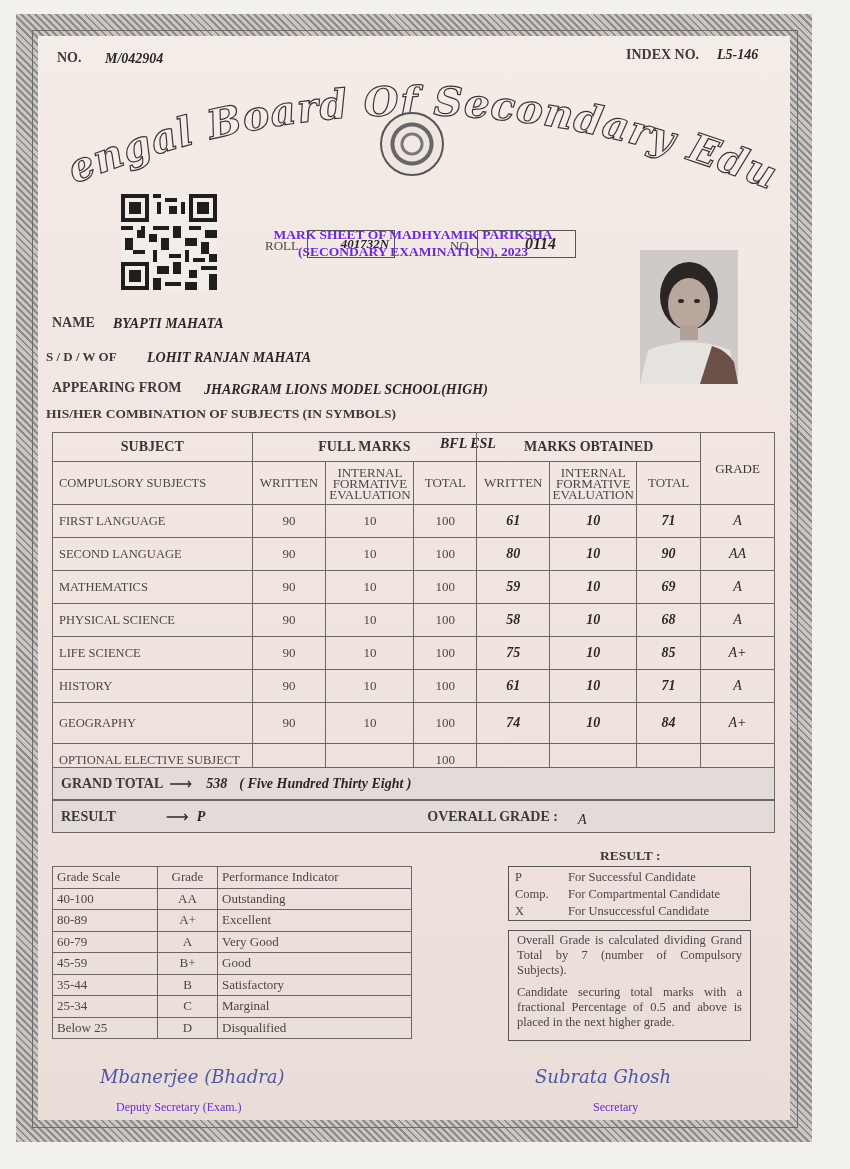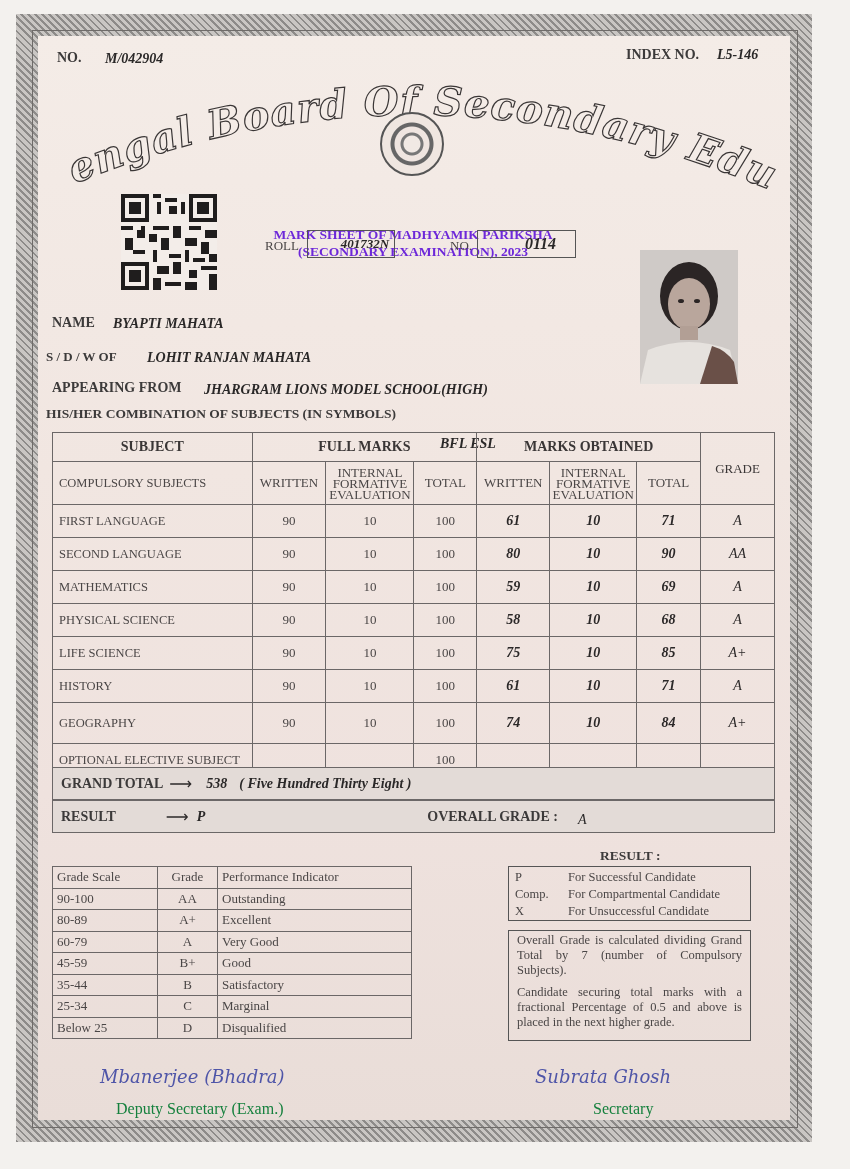--- a/index.html
+++ b/index.html
@@ -27,21 +27,21 @@
   .sub{font-size:12px;line-height:11px;}
   .gband{position:absolute;left:52px;width:723px;height:33px;background:#e3dbd7;border:1px solid #6b6767;box-sizing:border-box;display:flex;align-items:center;}
   .scale{position:absolute;left:52px;top:866px;width:360px;}
   .scale td{border:1px solid #6b6767;font-size:13px;color:#4a4646;height:20.5px;padding:0 4px;}
   .legend{position:absolute;left:508px;top:866px;width:243px;height:55px;border:1.5px solid #555;box-sizing:border-box;font-size:12.5px;color:#4a4646;padding:2px 6px;}
   .legend .row{display:flex;line-height:17px;}
   .legend .k{width:53px;}
   .note{position:absolute;left:508px;top:930px;width:243px;height:111px;border:1.5px solid #555;box-sizing:border-box;font-size:12.5px;color:#4a4646;padding:2px 8px;text-align:justify;line-height:15px;}
   .note p{margin:0 0 7px 0;}
   .sig{position:absolute;font-family:"DejaVu Serif",serif;font-style:italic;color:#4f55a8;font-size:18px;}
-  .sigl{position:absolute;font-size:16px;color:#15803d;}
+  .sigl{position:absolute;font-size:12px;color:#6d28d9;}
 </style>
 </head>
 <body>
 
 <div class="border-outer"></div>
 <div class="border-inner-line"></div>
 <div class="sheet"></div>
 
 <span class="abs lbl" style="left:57px;top:50px;font-size:14px;">NO.</span>
 <span class="abs val" style="left:105px;top:51px;">M/042904</span>
@@ -266,21 +266,21 @@
       <col style="width:60px">
       <col>
     </colgroup>
   <tbody>
       <tr>
     <td>Grade Scale</td>
     <td style="text-align:center;">Grade</td>
     <td>Performance Indicator</td>
   </tr>
   <tr>
-        <td>90-100</td>
+        <td>40-100</td>
         <td style="text-align:center;">AA</td>
         <td>Outstanding</td>
       </tr>
   <tr>
         <td>80-89</td>
         <td style="text-align:center;">A+</td>
         <td>Excellent</td>
       </tr>
   <tr>
         <td>60-79</td>

